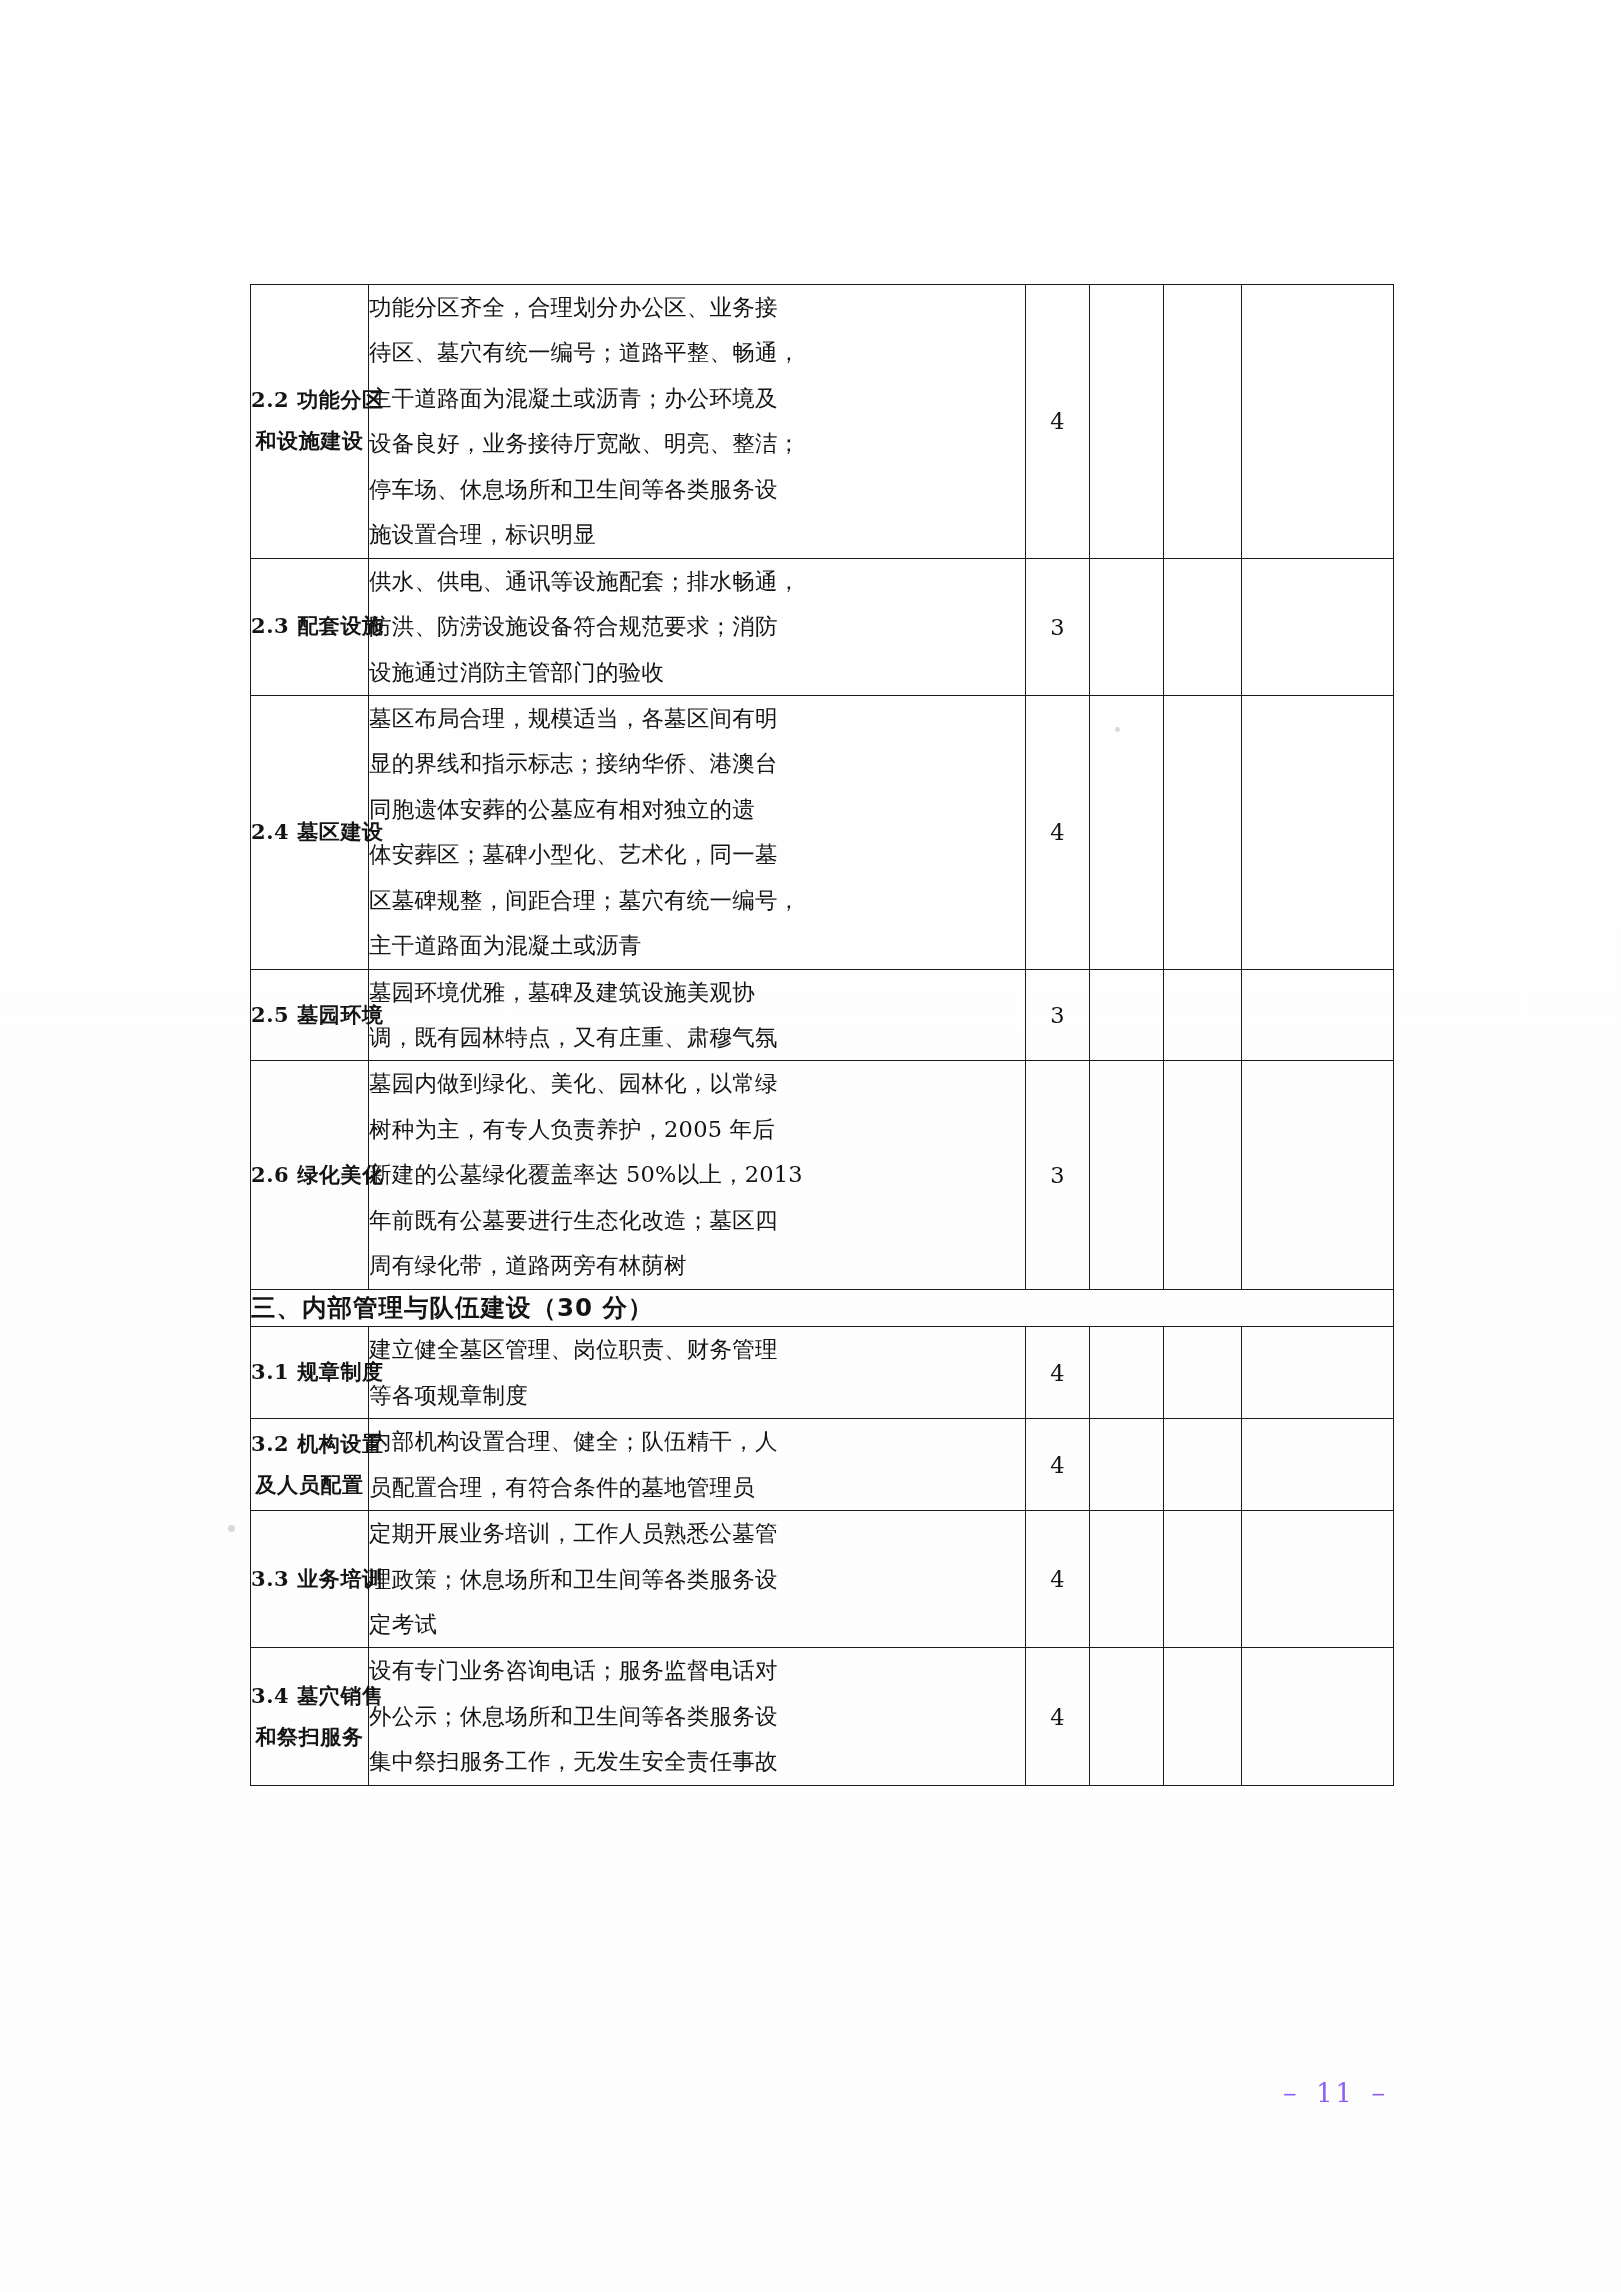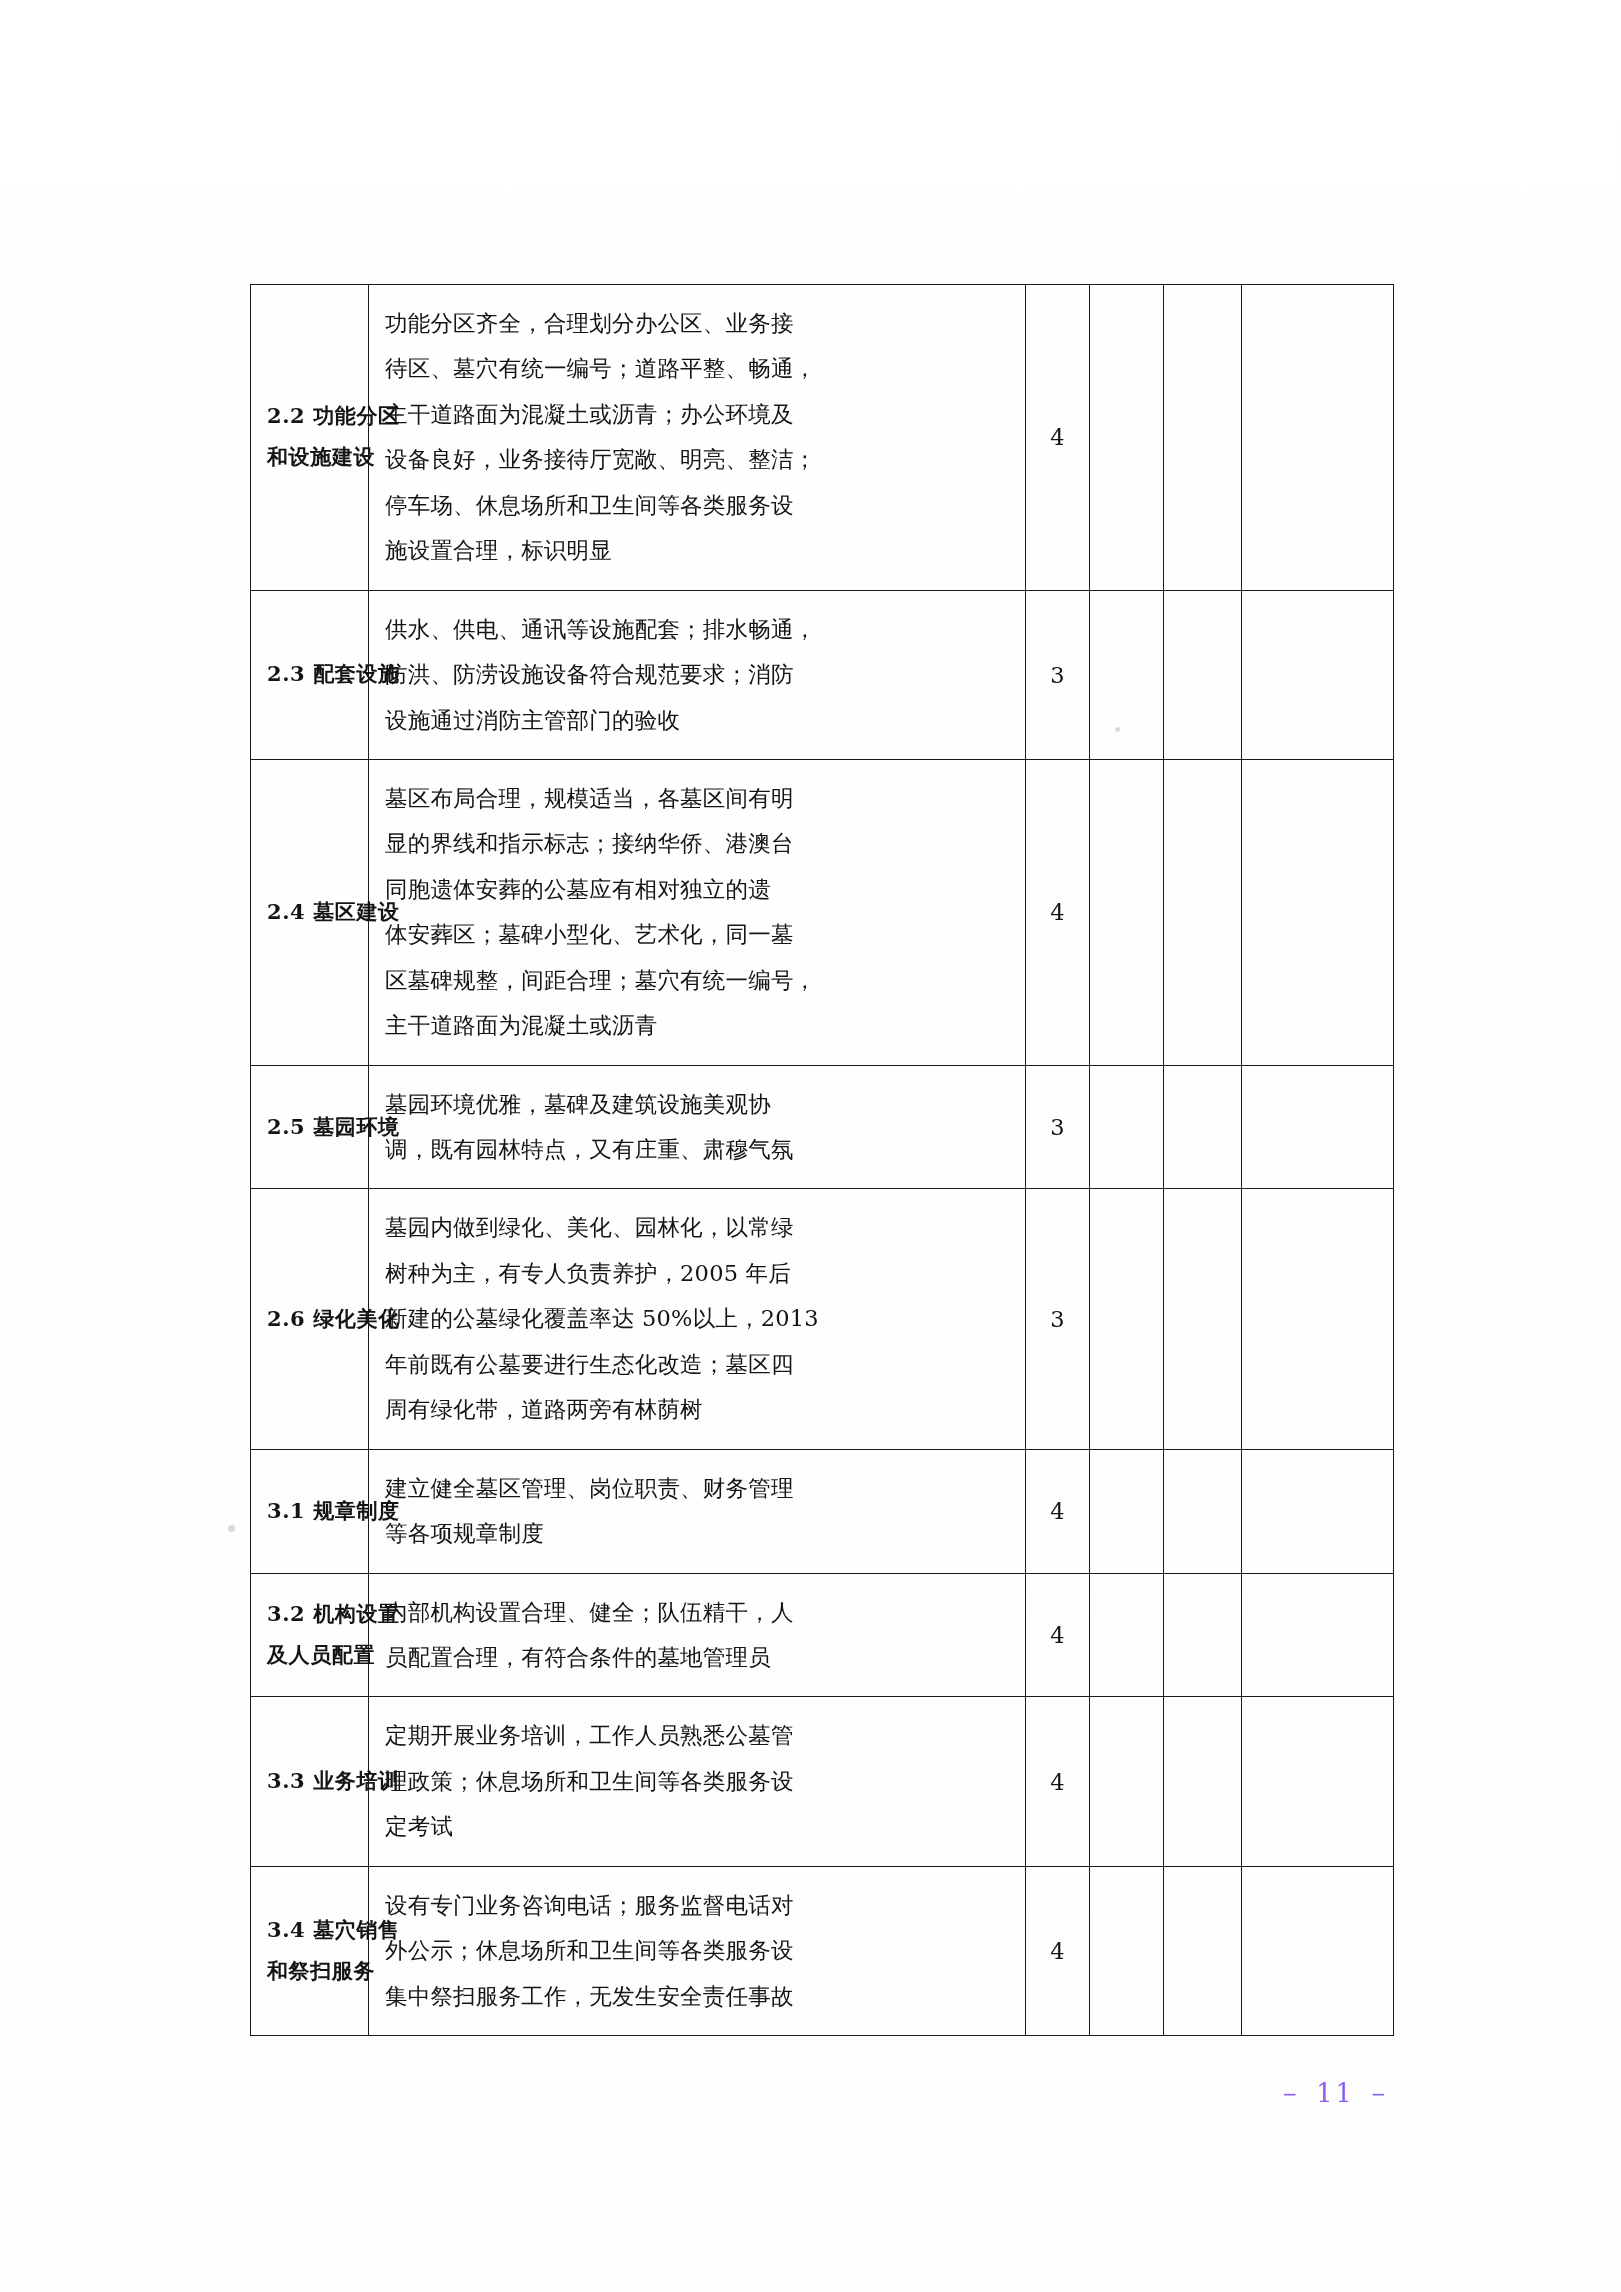--- a/index.html
+++ b/index.html
@@ -41,21 +41,21 @@
 
   table.grid {
     border-collapse: collapse;
     width: 1142px;
     table-layout: fixed;
   }
 
   table.grid td {
     border: 1.6px solid #1b1b1b;
     vertical-align: middle;
-    padding: 16px;
+    padding: 0;
     margin-left: 8px;
   }
 
   
   col.c-label   { width: 118px; }
   col.c-content { width: 657px; }
   col.c-score   { width: 64px; }
   col.c-x1      { width: 74px; }
   col.c-x2      { width: 78px; }
   col.c-x3      { width: 152px; }
@@ -210,20 +210,23 @@
               <span class="ln">新建的公墓绿化覆盖率达 50%以上，2013</span>
               <span class="ln">年前既有公墓要进行生态化改造；墓区四</span>
               <span class="ln">周有绿化带，道路两旁有林荫树</span>
             </td>
             <td class="score-cell">3</td>
             <td class="blank-cell"></td>
             <td class="blank-cell"></td>
             <td class="blank-cell"></td>
           </tr>
           <tr>
+            <td class="section-cell" colspan="6">三、内部管理与队伍建设（30 分）</td>
+          </tr>
+          <tr>
             <td class="label-cell">
               <span class="ln">3.1 规章制度</span>
             </td>
             <td class="content-cell">
               <span class="ln">建立健全墓区管理、岗位职责、财务管理</span>
               <span class="ln">等各项规章制度</span>
             </td>
             <td class="score-cell">4</td>
             <td class="blank-cell"></td>
             <td class="blank-cell"></td>

